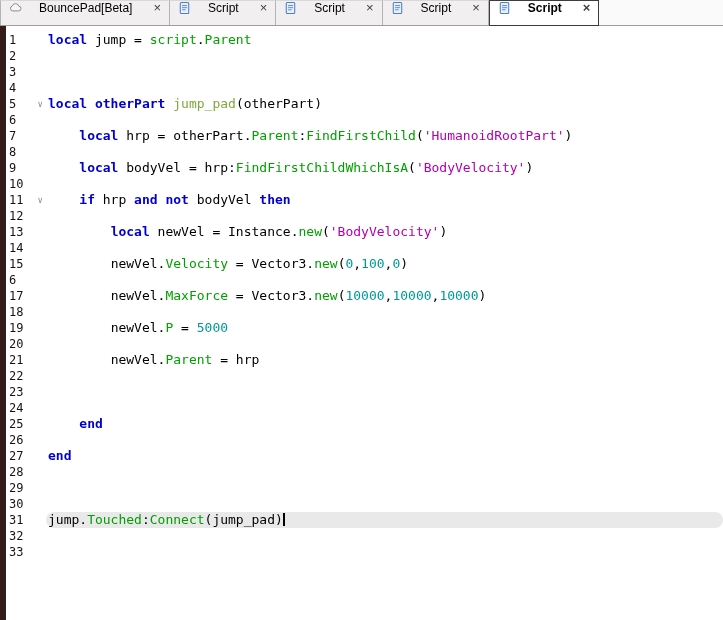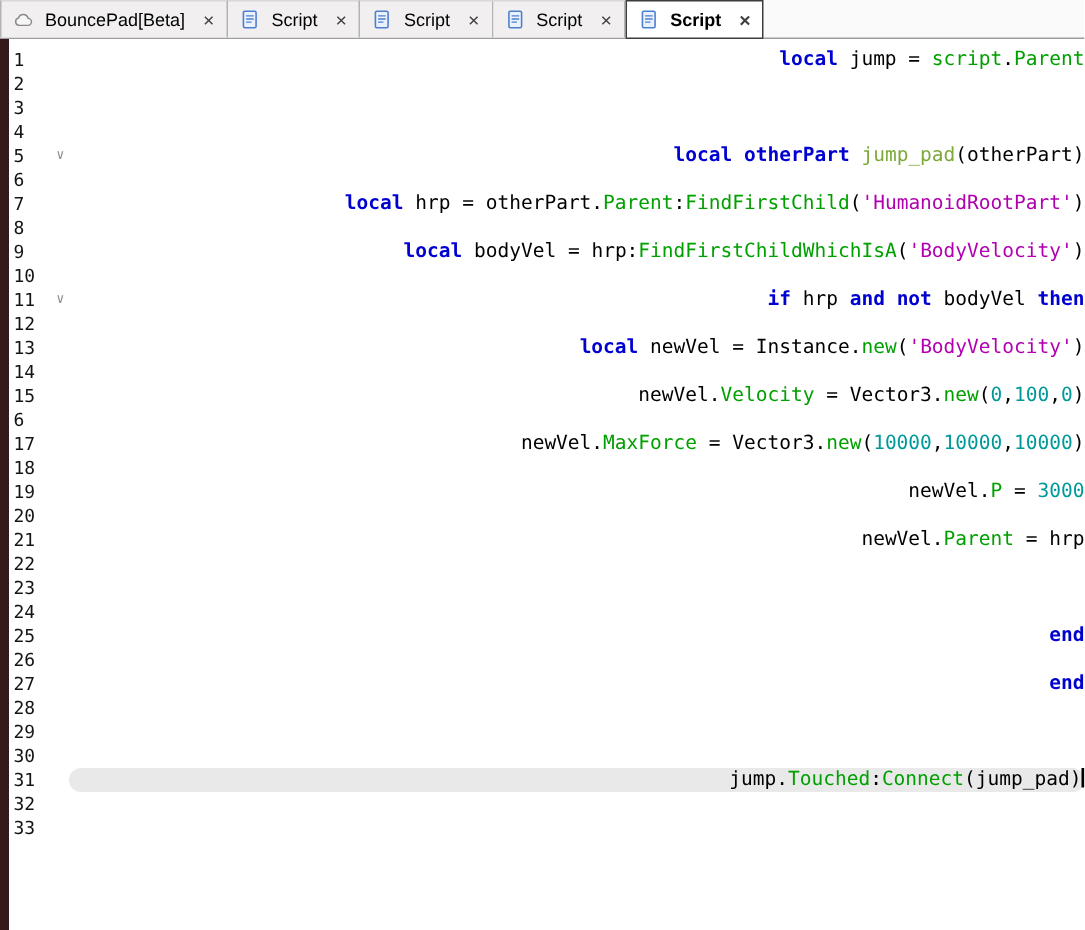--- a/index.html
+++ b/index.html
@@ -8,21 +8,21 @@
 
   .window { position: relative; width: 723px; height: 620px; background: #fff; }
 
   
   .tabbar {
     display: flex; align-items: stretch;
     height: 26px; background: #fbfafa;
     border-bottom: 1px solid #9d9d9d;
   }
   .tab {
-    display: flex; align-items: center; gap: 8px;
+    display: flex; gap: 17px;
     padding: 0 8px; background: #f1efef;
     border-right: 1px solid #b3b3b3; border-top: 1px solid #d8d8d8;
     font-size: 12px; color: #000; white-space: nowrap; position: relative;
     cursor: default;
   }
   .tab:first-child { border-left: 1px solid #b3b3b3; }
   .tab.active {
     background: #fff; border: 1px solid #3c3c3c;
     margin-bottom: -1px; z-index: 2; font-weight: 700;
   }
@@ -34,21 +34,21 @@
     position: absolute; left: 0; top: 26px; width: 723px; height: 594px;
     display: flex; background: #fff;
     font-family: "DejaVu Sans Mono", monospace;
   }
   .edge { width: 6px; background: var(--edge, #351A1C); flex: none; }
   .gutter { width: 40px; padding-top: 6px; flex: none; background: #fff; }
   .gutter-row { height: 16px; position: relative; }
   .lnum { position: absolute; left: 3px; top: 0; font-size: 12px; line-height: 16px; color: #141414; }
   .fold { position: absolute; right: 3px; top: 1px; font-size: 9px; line-height: 14px; color: #8c8c8c; cursor: pointer; }
 
-  .code { flex: 1; padding-top: 6px; overflow: hidden; cursor: text; text-align: right; }
+  .code { flex: 1; padding-top: 6px; overflow: hidden; cursor: text; }
   .code-row { height: 16px; line-height: 16px; font-size: 13px; white-space: pre; padding-left: 2px; }
   .code-row.active { background: var(--hl, #E9E9E9); border-radius: 8px; }
 
   .tok.k { color: var(--kw, #0000D0); font-weight: bold; }
   .tok.p { color: var(--plain, #000); }
   .tok.g { color: var(--green, #00A000); }
   .tok.s { color: var(--string, #B000B0); }
   .tok.n { color: var(--number, #009999); }
   .tok.f { color: var(--fname, #7CA938); }
 
@@ -216,21 +216,21 @@
         <div class="code-row"><span class="tok p">    </span><span class="tok k">local</span><span class="tok p"> bodyVel = hrp:</span><span class="tok g">FindFirstChildWhichIsA</span><span class="tok p">(</span><span class="tok s">'BodyVelocity'</span><span class="tok p">)</span></div>
         <div class="code-row"><span class="tok p"></span></div>
         <div class="code-row"><span class="tok p">    </span><span class="tok k">if</span><span class="tok p"> hrp </span><span class="tok k">and</span><span class="tok p"> </span><span class="tok k">not</span><span class="tok p"> bodyVel </span><span class="tok k">then</span></div>
         <div class="code-row"><span class="tok p"></span></div>
         <div class="code-row"><span class="tok p">        </span><span class="tok k">local</span><span class="tok p"> newVel = Instance.</span><span class="tok g">new</span><span class="tok p">(</span><span class="tok s">'BodyVelocity'</span><span class="tok p">)</span></div>
         <div class="code-row"><span class="tok p"></span></div>
         <div class="code-row"><span class="tok p">        </span><span class="tok p">newVel.</span><span class="tok g">Velocity</span><span class="tok p"> = Vector3.</span><span class="tok g">new</span><span class="tok p">(</span><span class="tok n">0</span><span class="tok p">,</span><span class="tok n">100</span><span class="tok p">,</span><span class="tok n">0</span><span class="tok p">)</span></div>
         <div class="code-row"><span class="tok p"></span></div>
         <div class="code-row"><span class="tok p">        </span><span class="tok p">newVel.</span><span class="tok g">MaxForce</span><span class="tok p"> = Vector3.</span><span class="tok g">new</span><span class="tok p">(</span><span class="tok n">10000</span><span class="tok p">,</span><span class="tok n">10000</span><span class="tok p">,</span><span class="tok n">10000</span><span class="tok p">)</span></div>
         <div class="code-row"><span class="tok p"></span></div>
-        <div class="code-row"><span class="tok p">        </span><span class="tok p">newVel.</span><span class="tok g">P</span><span class="tok p"> = </span><span class="tok n">3000</span></div>
+        <div class="code-row"><span class="tok p">        </span><span class="tok p">newVel.</span><span class="tok g">P</span><span class="tok p"> = </span><span class="tok n">5000</span></div>
         <div class="code-row"><span class="tok p"></span></div>
         <div class="code-row"><span class="tok p">        </span><span class="tok p">newVel.</span><span class="tok g">Parent</span><span class="tok p"> = hrp</span></div>
         <div class="code-row"><span class="tok p"></span></div>
         <div class="code-row"><span class="tok p"></span></div>
         <div class="code-row"><span class="tok p"></span></div>
         <div class="code-row"><span class="tok p">    </span><span class="tok k">end</span></div>
         <div class="code-row"><span class="tok p"></span></div>
         <div class="code-row"><span class="tok p"></span><span class="tok k">end</span></div>
         <div class="code-row"><span class="tok p"></span></div>
         <div class="code-row"><span class="tok p"></span></div>

